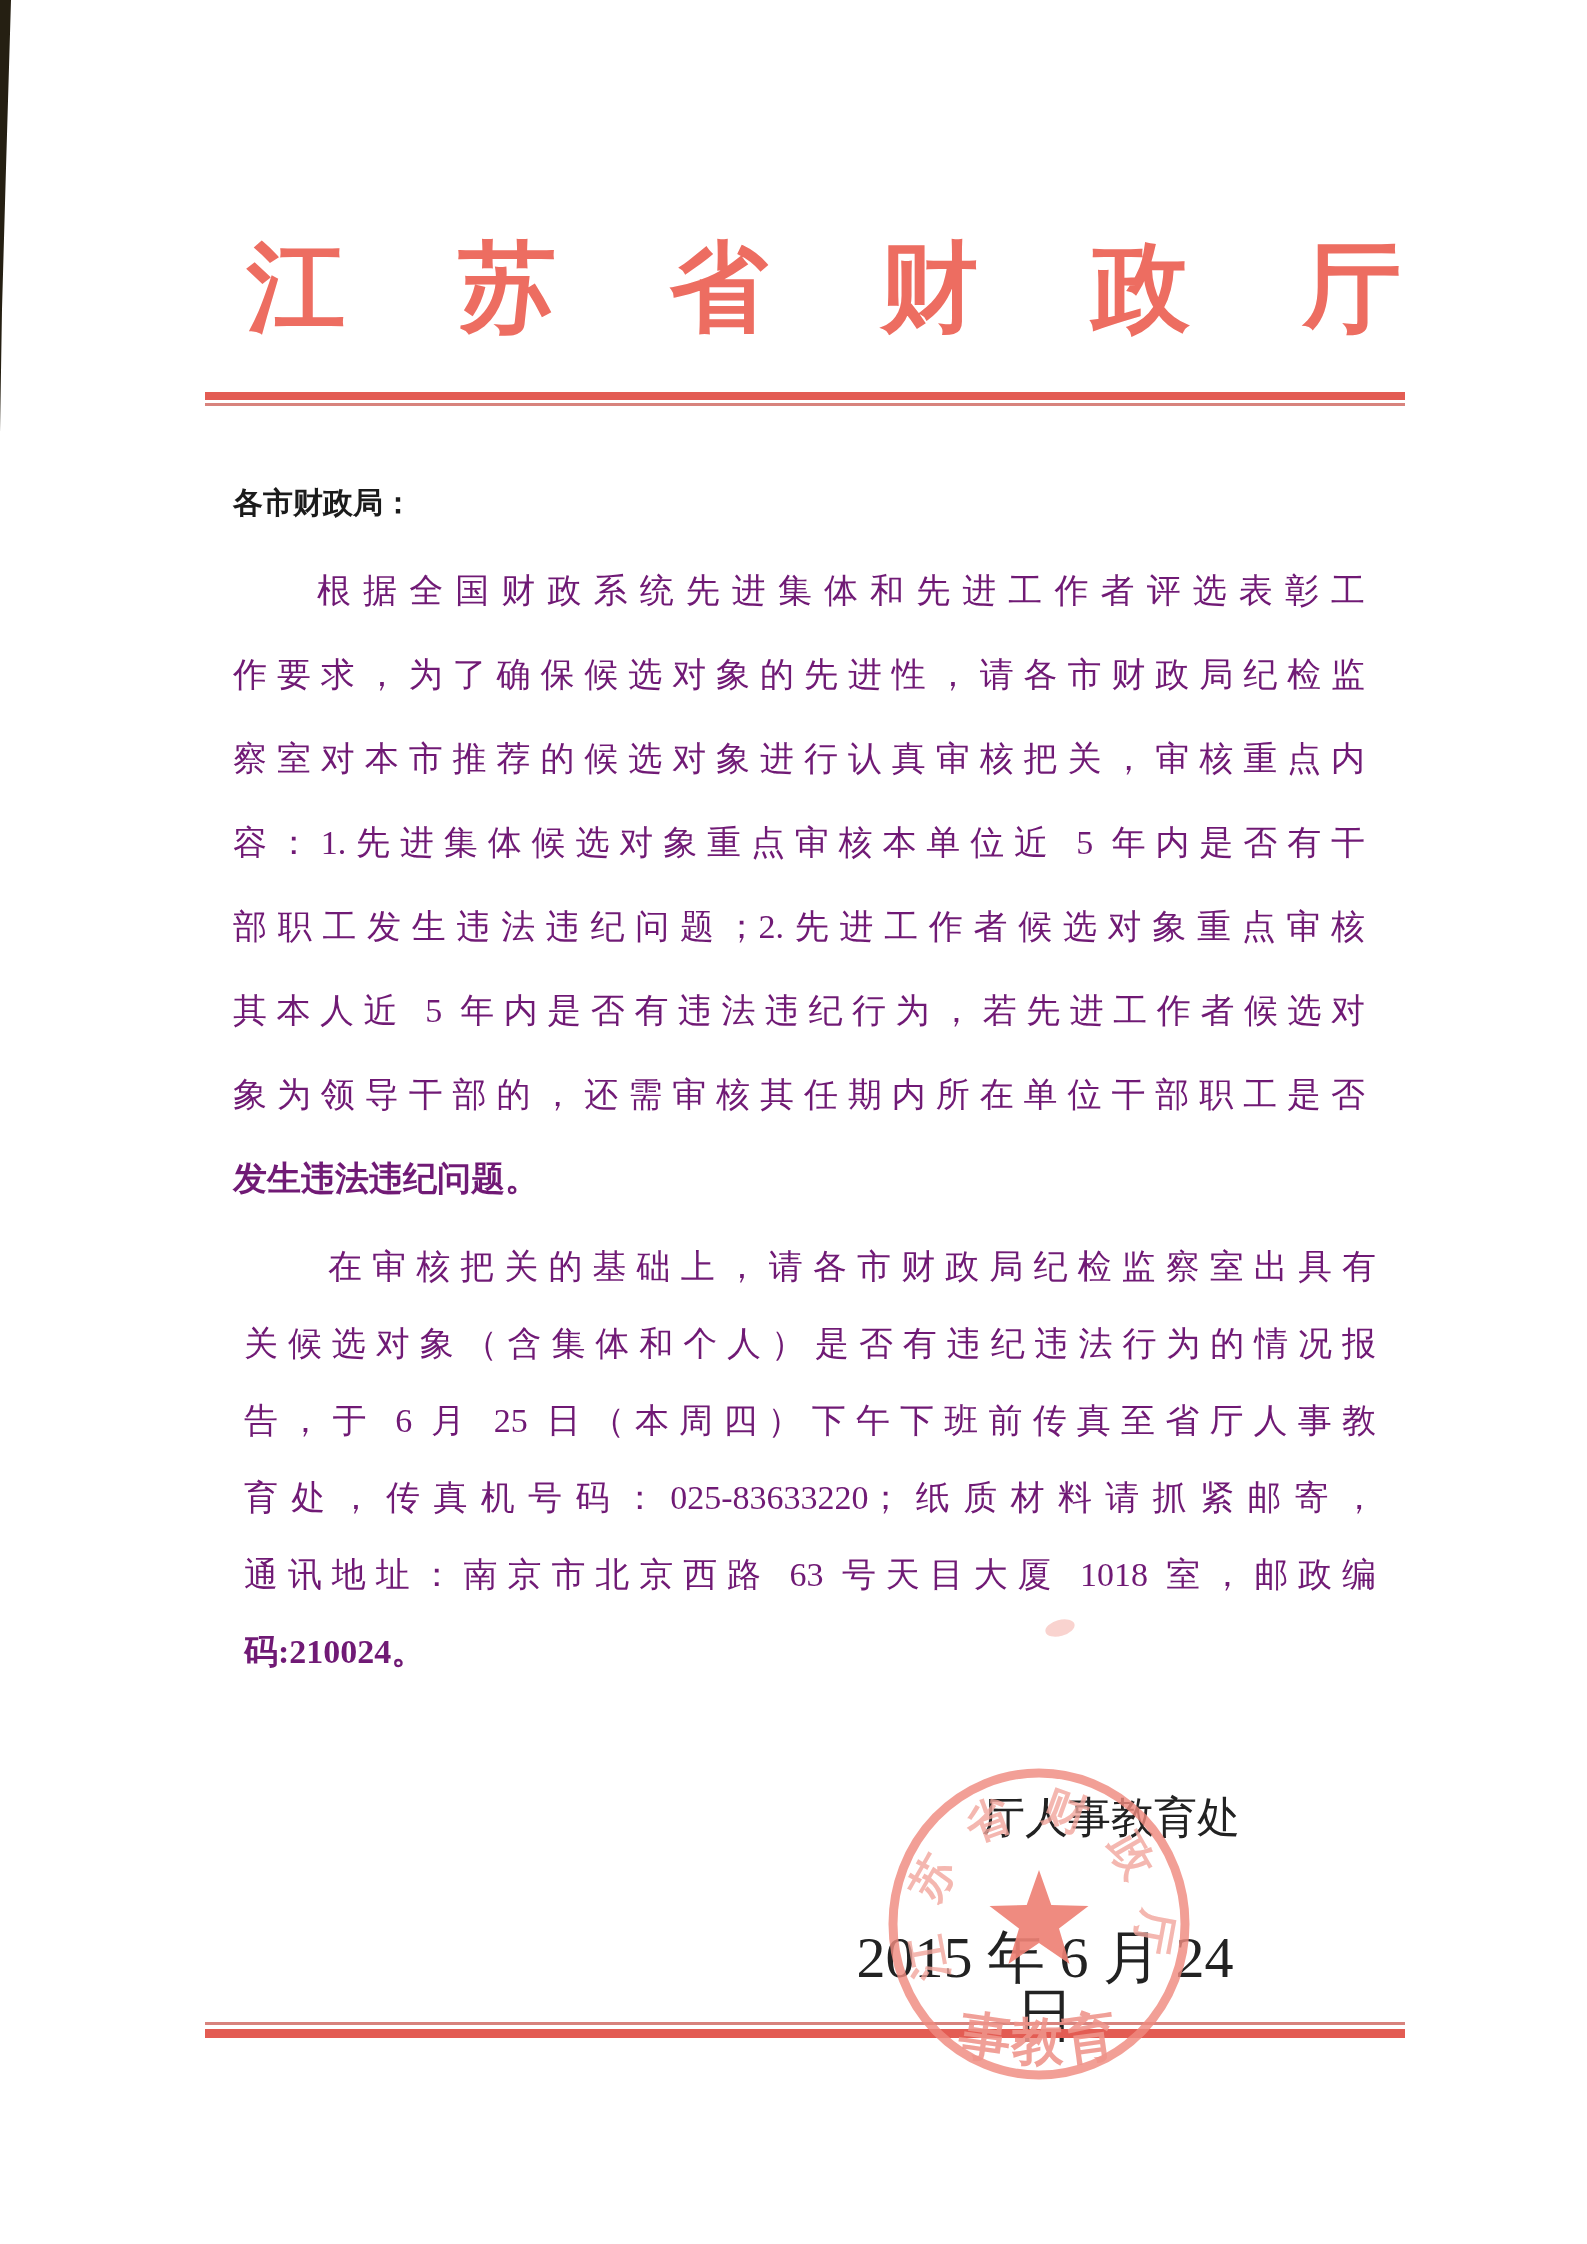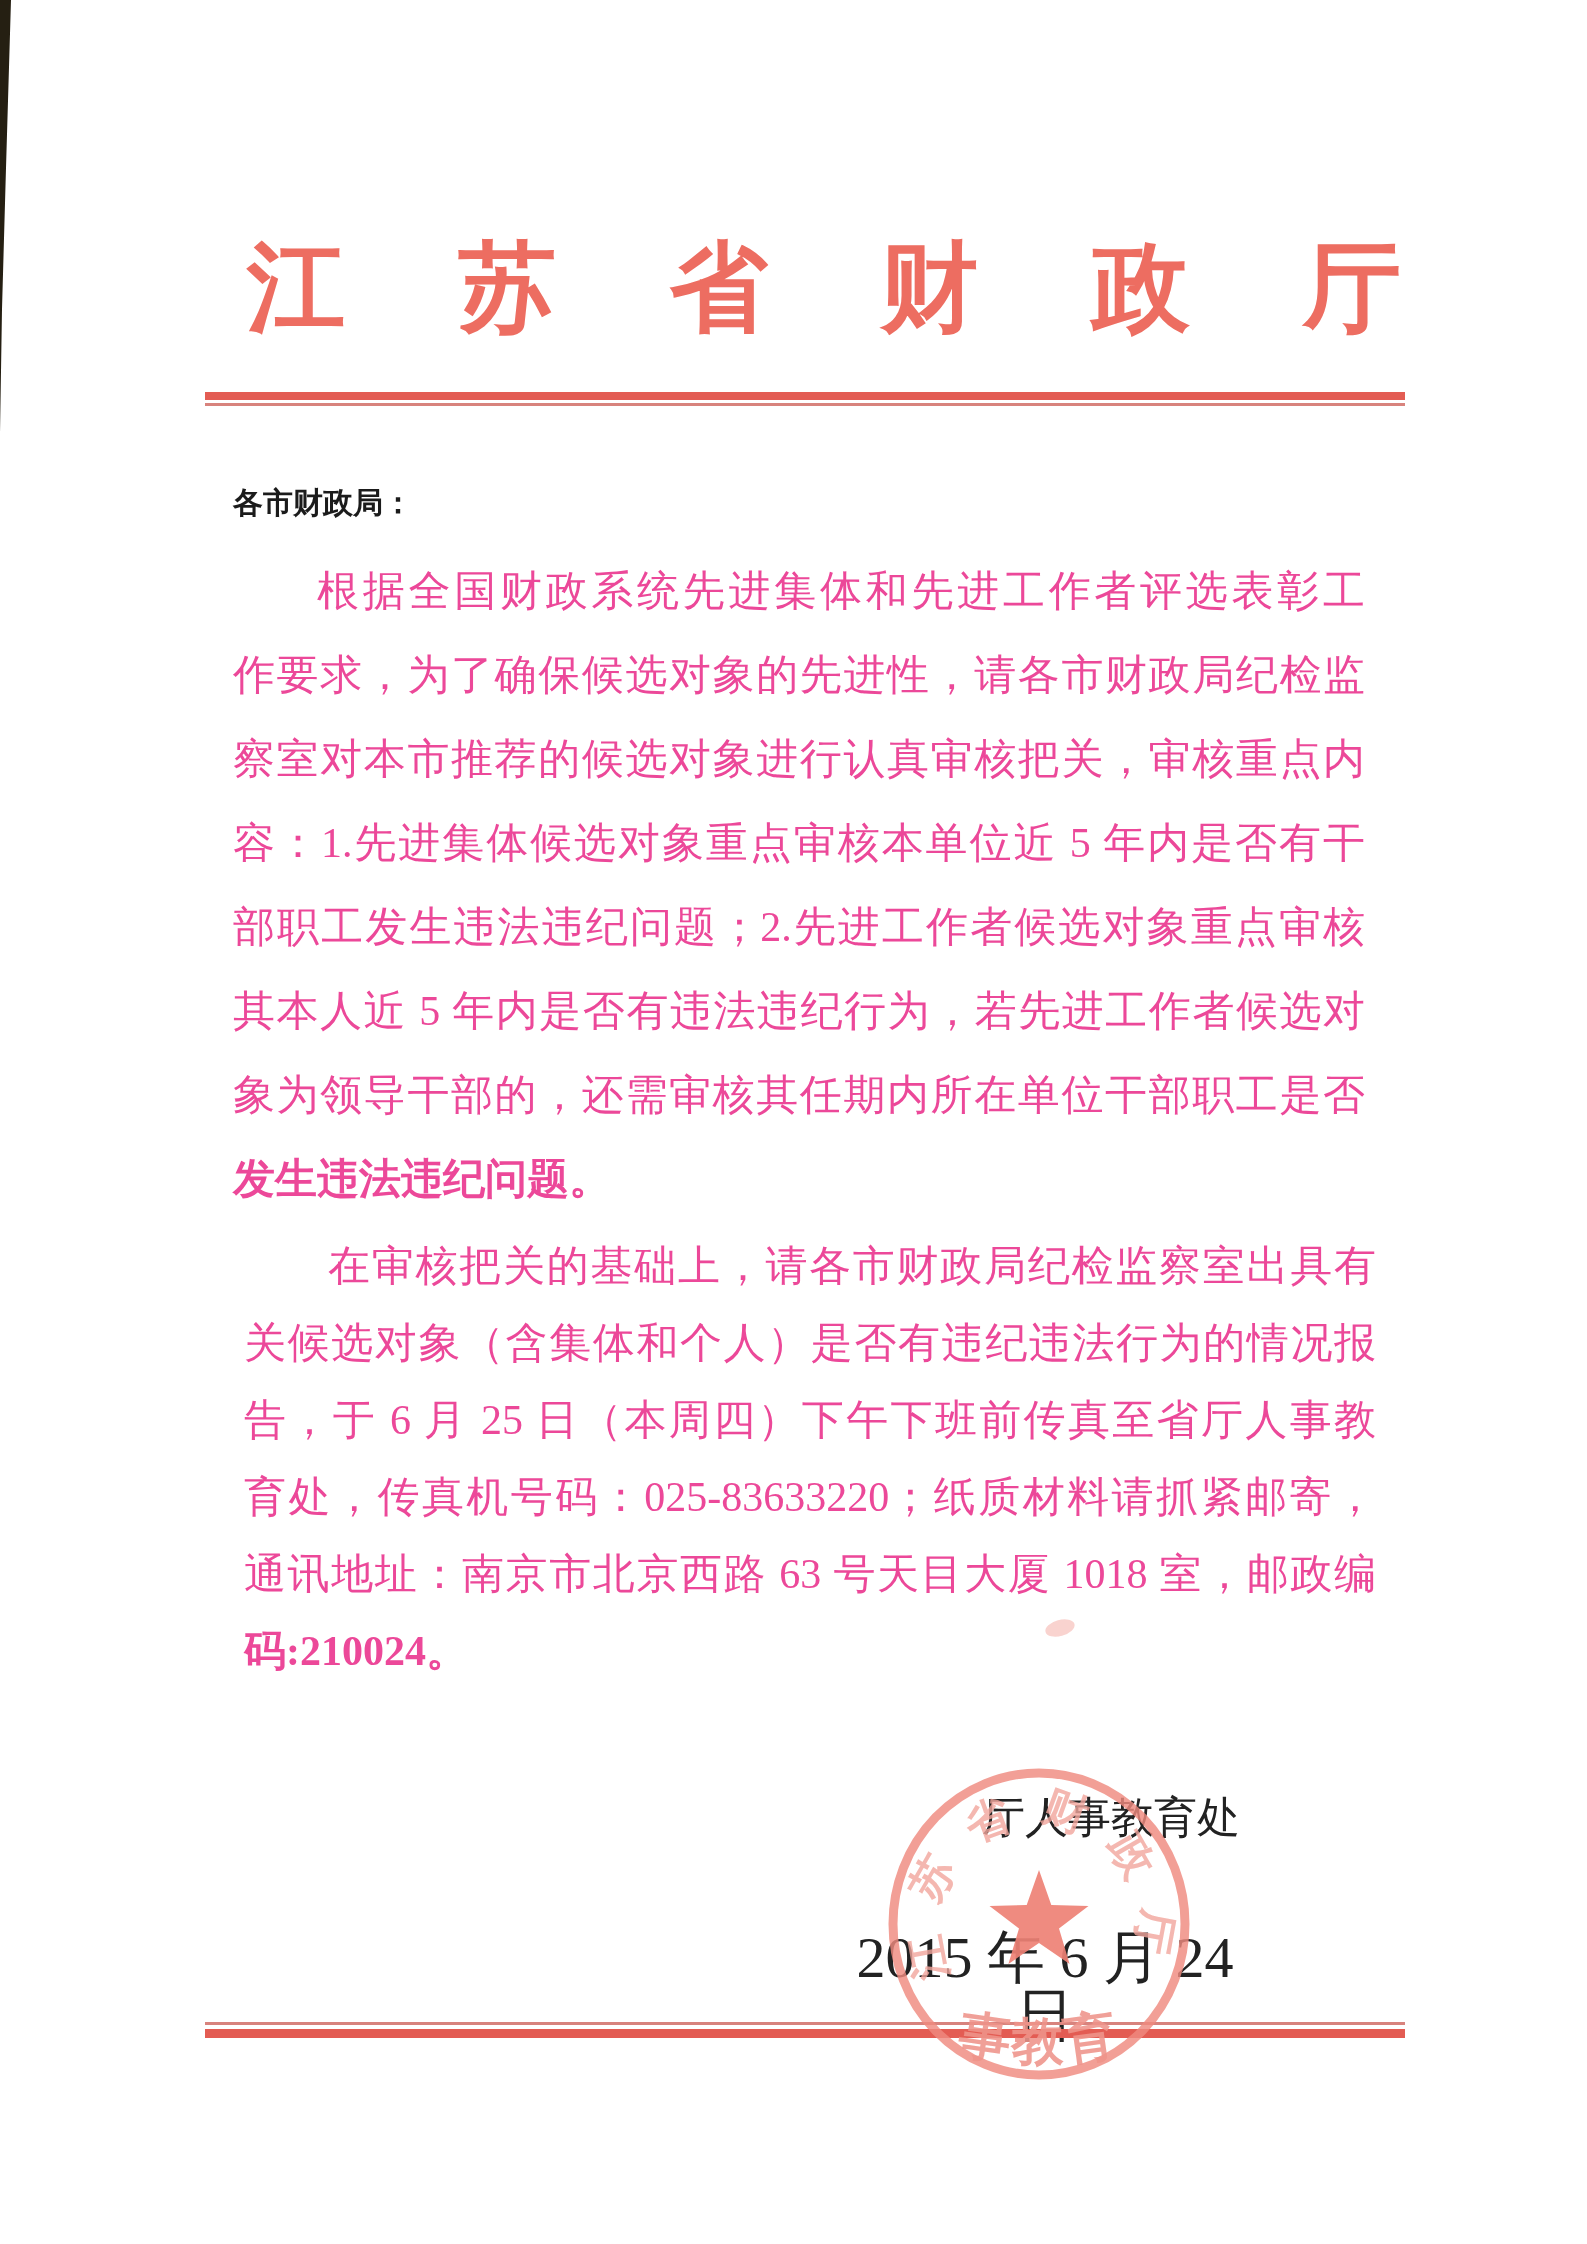--- a/index.html
+++ b/index.html
@@ -26,21 +26,21 @@
   .rule-thin-top    { top:403px;  height:3px; background:#d8837d; }
   .rule-thin-bottom { top:2022px; height:3px; background:#d8837d; }
   .rule-thick-bottom{ top:2029px; height:9px; background:#e35c53; }
 
   .salutation {
     position:absolute; left:233px; top:473px;
     font-size:30px; line-height:60px; font-weight:bold; color:#1b1b1b;
   }
   .para {
     position:absolute; left:233px; width:1132px;
-    font-size:42px; color:#ec4899;
+    font-size:34px; color:#701a75;
   }
   .para .line { text-align:justify; text-align-last:justify; }
   .para .line.last { text-align-last:left;font-weight:bold; }
   .para .line.indent { text-indent:84px; }
   .para1 { top:549px;  line-height:84px; }
   .para2 { top:1228px; line-height:77px;margin-left:11px; }
   .para3 { top:1691px; line-height:70px; }
 
   .signature {
     position:absolute; left:840px; top:1789px; width:400px;

